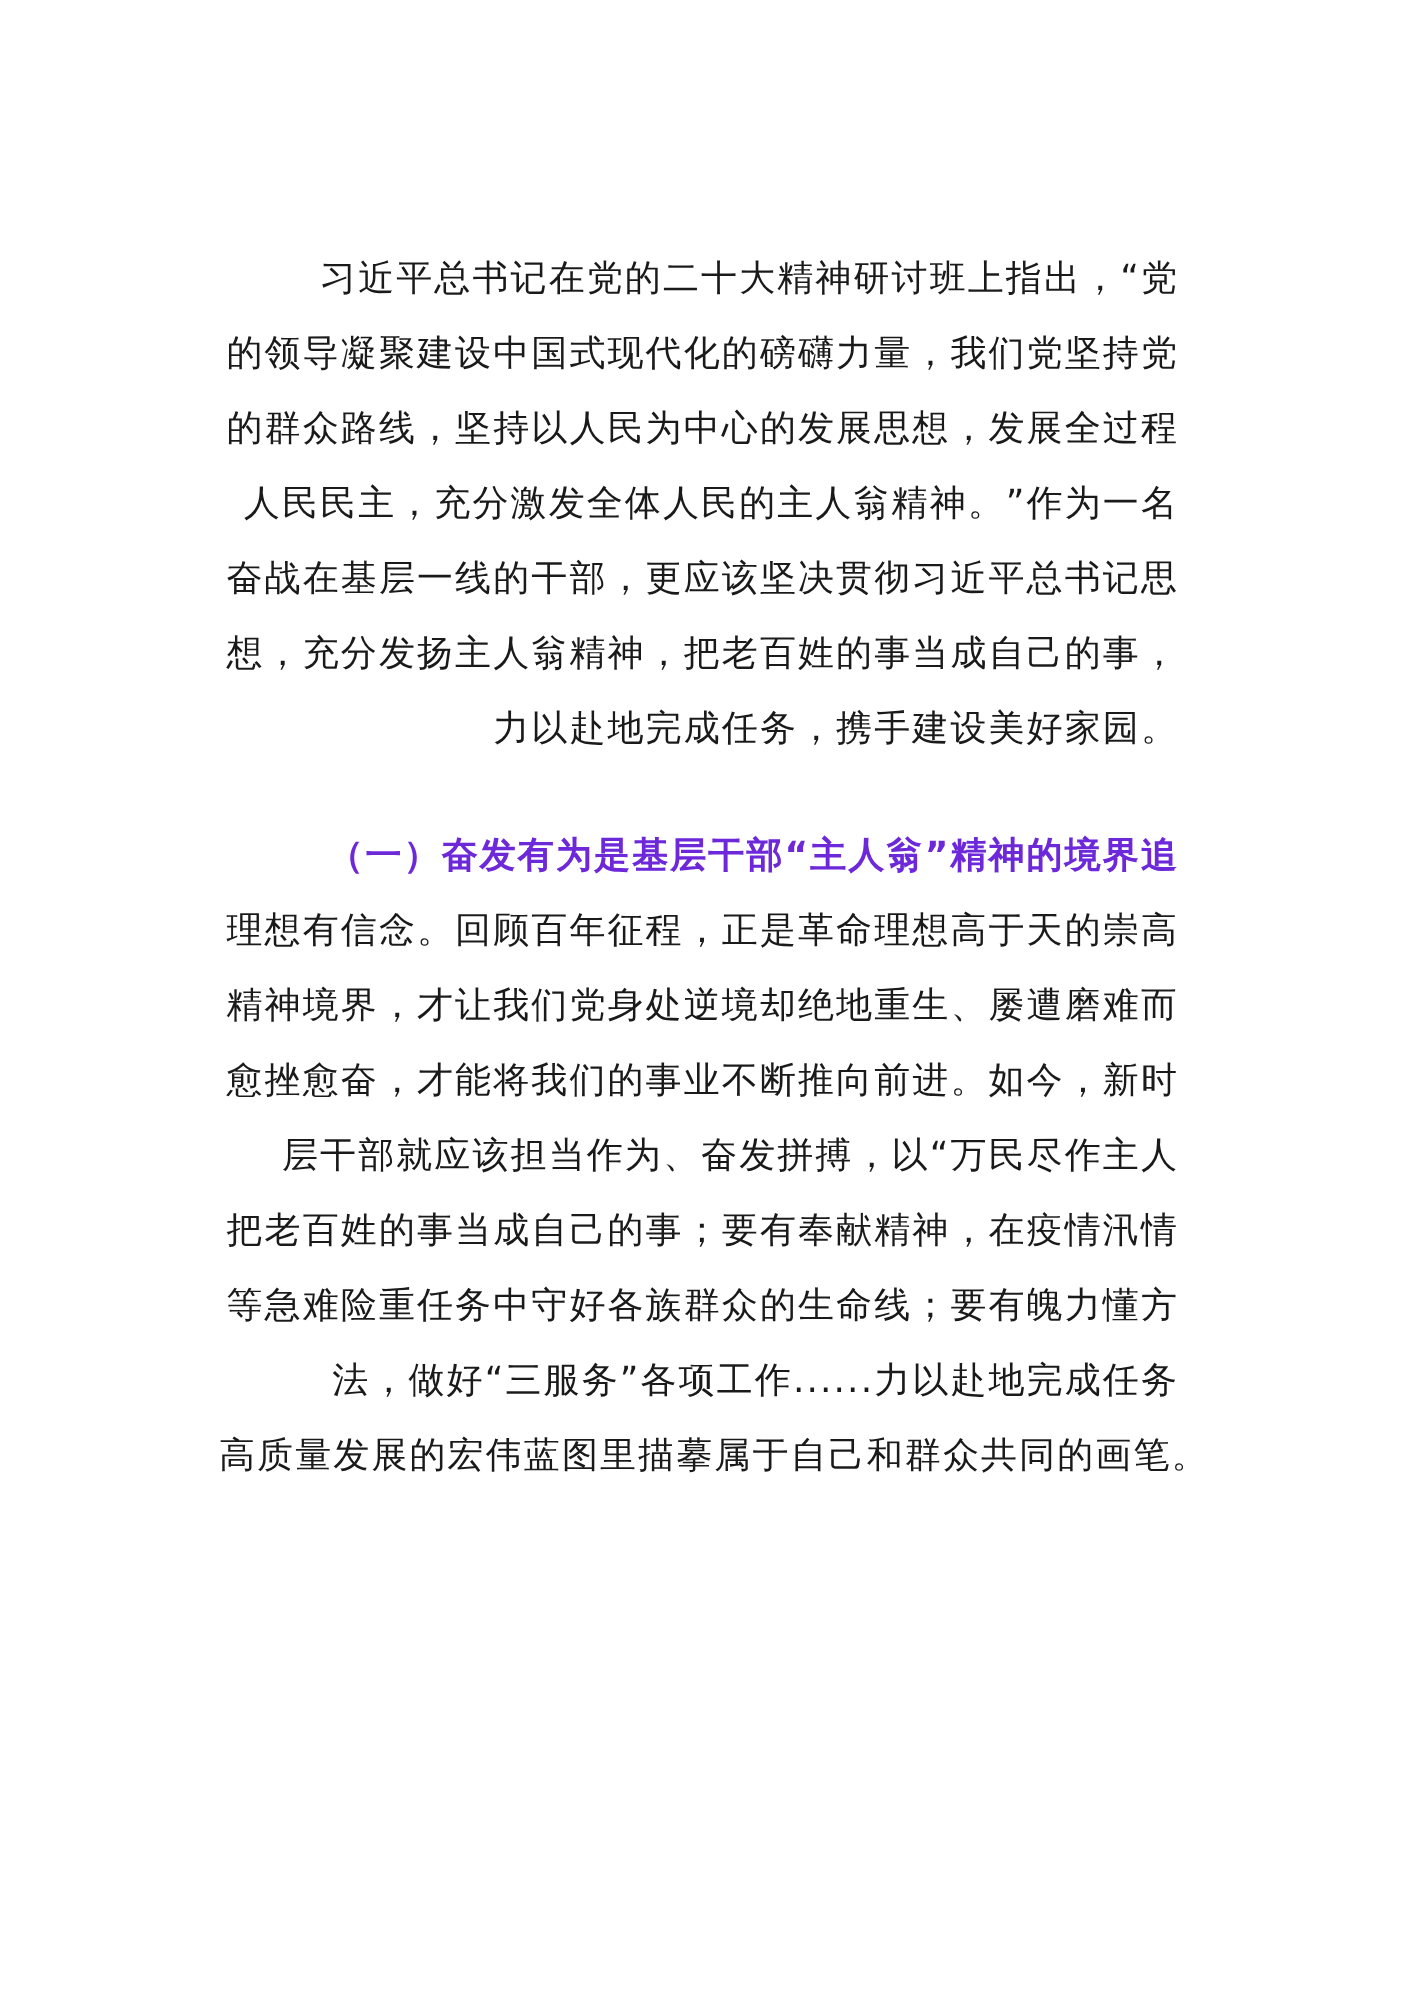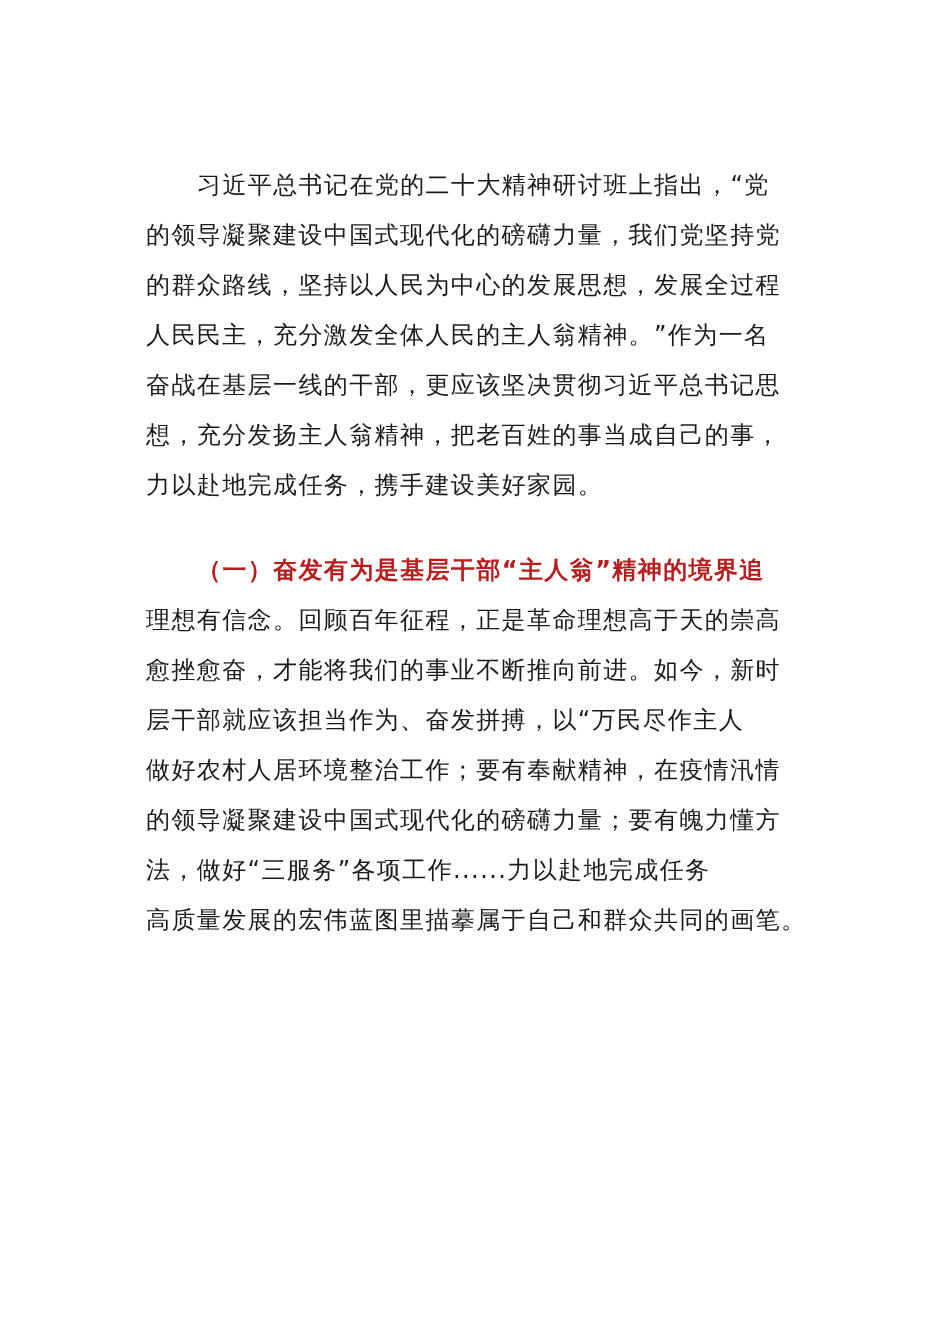--- a/index.html
+++ b/index.html
@@ -1,48 +1,49 @@
 <!DOCTYPE html>
 <html><head>
 <meta charset="utf-8">
 <style>
   html, body { margin: 0; padding: 0; background: #ffffff; }
   body { width: 950px; height: 1344px; position: relative; overflow: hidden; }
   .page {
     position: absolute; left: 146px; top: 160px; width: 640px;
     font-family: "DejaVu Sans", "Liberation Sans", sans-serif;
-    font-size: 24px; color: #1a1a1a;
+    font-size: 24px; color: #1a1a1a; text-align: right;
   }
   .line {
     display: block; height: 50px; line-height: 50px;
     white-space: nowrap; letter-spacing: 1.4px;
   }
   .indent { padding-left: 51px; }
   .para-gap { height: 35px; }
-  .bold { font-weight: bold; color: #b91c1c; }
+  .bold { font-weight: bold; color: #6d28d9; }
 </style>
 </head>
 <body>
 
 <div class="page">
   <div>
     <span class="line indent">习近平总书记在党的二十大精神研讨班上指出，“党</span>
     <span class="line">的领导凝聚建设中国式现代化的磅礴力量，我们党坚持党</span>
     <span class="line">的群众路线，坚持以人民为中心的发展思想，发展全过程</span>
     <span class="line">人民民主，充分激发全体人民的主人翁精神。”作为一名</span>
     <span class="line">奋战在基层一线的干部，更应该坚决贯彻习近平总书记思</span>
     <span class="line">想，充分发扬主人翁精神，把老百姓的事当成自己的事，</span>
     <span class="line">力以赴地完成任务，携手建设美好家园。</span>
   </div>
 
   <div class="para-gap"></div>
 
   <div>
     <span class="line indent bold">（一）奋发有为是基层干部“主人翁”精神的境界追</span>
     <span class="line">理想有信念。回顾百年征程，正是革命理想高于天的崇高</span>
+    <span class="line">精神境界，才让我们党身处逆境却绝地重生、屡遭磨难而</span>
     <span class="line">愈挫愈奋，才能将我们的事业不断推向前进。如今，新时</span>
     <span class="line">层干部就应该担当作为、奋发拼搏，以“万民尽作主人</span>
-    <span class="line">做好农村人居环境整治工作；要有奉献精神，在疫情汛情</span>
-    <span class="line">的领导凝聚建设中国式现代化的磅礴力量；要有魄力懂方</span>
+    <span class="line">把老百姓的事当成自己的事；要有奉献精神，在疫情汛情</span>
+    <span class="line">等急难险重任务中守好各族群众的生命线；要有魄力懂方</span>
     <span class="line">法，做好“三服务”各项工作......力以赴地完成任务</span>
     <span class="line">高质量发展的宏伟蓝图里描摹属于自己和群众共同的画笔。</span>
   </div>
 </div>
 
 </body></html>

